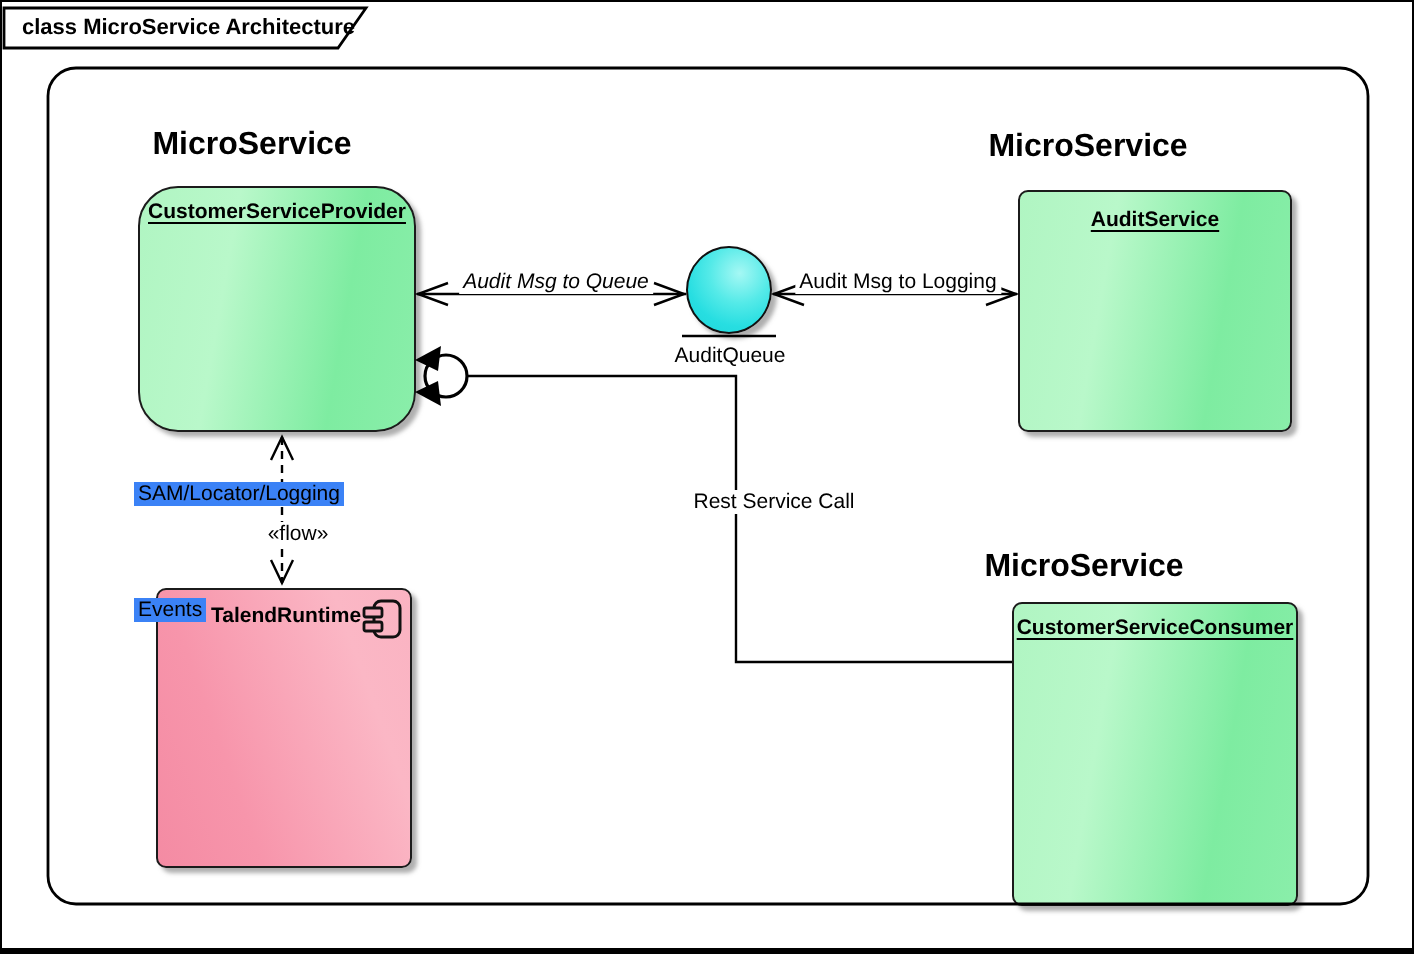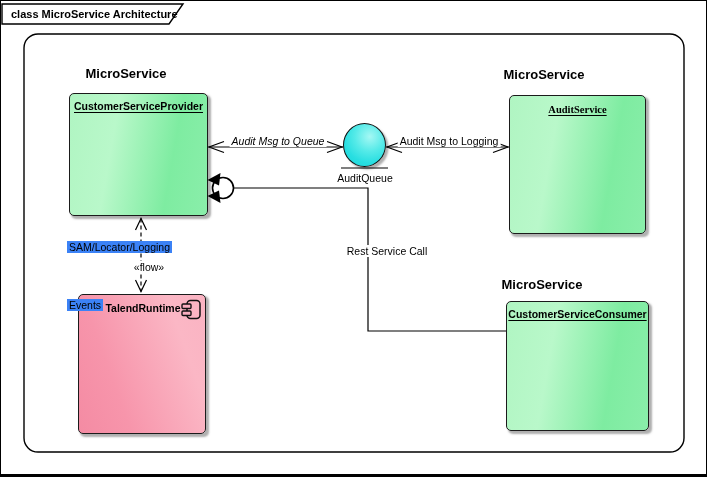--- a/index.html
+++ b/index.html
@@ -17,21 +17,21 @@
   .node-green{background:linear-gradient(100deg,#b0f5c2 0%,#b9f8ca 32%,#7eeca1 72%,#8aeeaa 100%);}
   .node-pink{background:linear-gradient(70deg,#f48ba3 0%,#f795ab 30%,#fbb7c5 78%,#fab3c2 100%);padding-left:22px;}
   .node-title{
     font-size:10.5px;font-weight:bold;text-align:center;
     padding-top:6px;white-space:nowrap;
   }
   .pt8{padding-top:8px;}
   .title-talend{padding-top:7px;padding-right:20px;}
   .underlined{text-decoration:underline;text-underline-offset:2px;}
   .stereo-label{
-    position:absolute;font-size:13px;font-weight:bold;white-space:nowrap;
+    position:absolute;font-size:16px;font-weight:bold;white-space:nowrap;
     transform:translate(-50%,-50%);
   }
   .conn-label{
     position:absolute;font-size:10.5px;white-space:nowrap;
     transform:translate(-50%,-50%);background:#fff;padding:0 2px;line-height:12px;
   }
   .plain-label{
     position:absolute;font-size:10.5px;white-space:nowrap;
     transform:translate(0,-50%);background:#3b82f6;padding:0 2px;line-height:12px;
   }
@@ -45,29 +45,29 @@
     position:absolute;left:10px;top:7px;font-size:11px;font-weight:bold;white-space:nowrap;
   }
   svg.overlay{position:absolute;left:0;top:0;pointer-events:none;}
   .comp-icon{position:absolute;right:3px;top:4px;}
 </style>
 </head>
 <body>
 
 <div id="canvas">
 
-  <div class="node node-green" style="left:68px;top:92px;width:139px;height:123px;">
+  <div class="node node-green" style="left:68px;top:92px;width:139px;height:123px;border-radius:20px;">
     <div class="node-title underlined">CustomerServiceProvider</div>
   </div>
 
-  <div class="node node-green" style="left:508px;top:94px;width:137px;height:139px;font-family:Liberation Serif, serif;">
+  <div class="node node-green" style="left:508px;top:94px;width:137px;height:121px;">
     <div class="node-title underlined pt8">AuditService</div>
   </div>
 
-  <div class="node node-green" style="left:505px;top:300px;width:143px;height:130px;">
+  <div class="node node-green" style="left:505px;top:300px;width:143px;height:152px;">
     <div class="node-title underlined">CustomerServiceConsumer</div>
   </div>
 
   <div class="node node-pink" style="left:77px;top:293px;width:128px;height:140px;">
     <div class="node-title title-talend">TalendRuntime</div>
     <svg class="comp-icon" width="21" height="23" viewBox="0 0 21 23">
       <rect x="6" y="1.5" width="13" height="18" rx="3.5" fill="none" stroke="#111" stroke-width="1.5"></rect>
       <rect x="1" y="5" width="9" height="4.5" rx="1" fill="#f9aebf" stroke="#111" stroke-width="1.4"></rect>
       <rect x="1" y="12" width="9" height="4.5" rx="1" fill="#f9aebf" stroke="#111" stroke-width="1.4"></rect>
     </svg>

